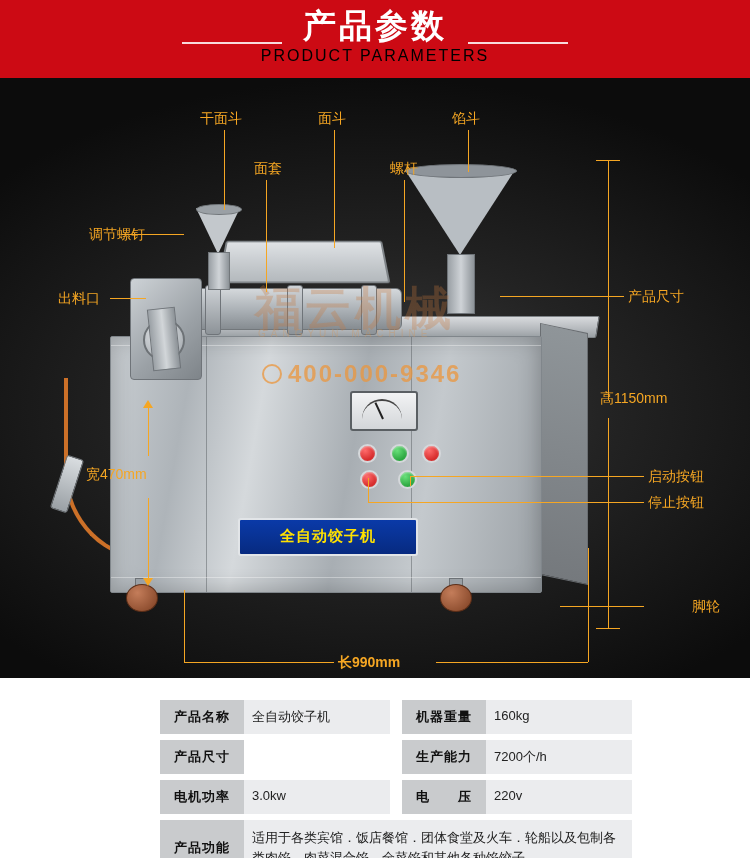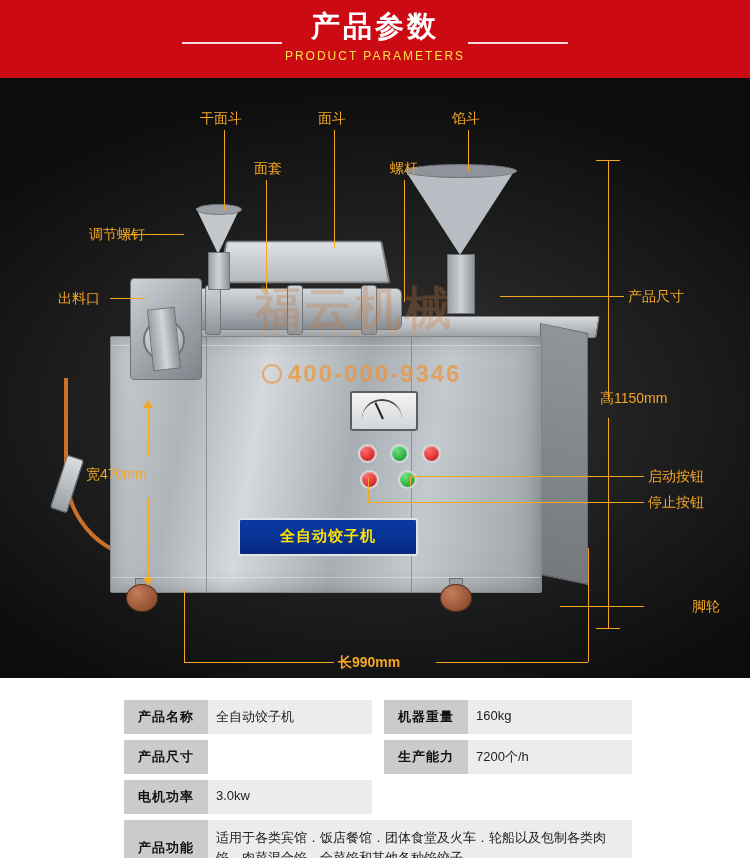--- a/index.html
+++ b/index.html
@@ -31,32 +31,32 @@
     position: absolute;
     left: 0; top: 0;
     width: 750px;
     height: 78px;
     text-align: center;
   }
   .header .title-cn {
     position: absolute;
     left: 0; right: 0;
     top: 6px;
-    font-size: 29px;
+    font-size: 33px;
     font-weight: bold;
     color: #ffffff;
     letter-spacing: 3px;
     line-height: 40px;
   }
   .header .title-en {
     position: absolute;
     left: 0; right: 0;
     top: 48px;
-    font-size: 12px;
-    color: #fde047;
+    font-size: 16px;
+    color: #000000;
     letter-spacing: 2px;
     line-height: 16px;
   }
   .hdr-line {
     position: absolute;
     top: 42px;
     height: 2px;
     background: #ffffff;
     opacity: 0.85;
   }
@@ -369,20 +369,21 @@
     left: 124px; top: 700px;
     width: 508px;
   }
   .spec-row {
     display: flex;
     margin-bottom: 6px;
   }
   .cellpair {
     display: flex;
     width: 248px;
+    margin-left: 36px;
   }
   .cellpair + .cellpair { margin-left: 12px; }
   .cell-k {
     width: 84px;
     background: #c9cbcd;
     color: #111;
     font-size: 13px;
     font-weight: bold;
     padding: 8px 6px;
     box-sizing: border-box;
@@ -555,20 +556,24 @@
         <div class="cell-k">生产能力</div>
         <div class="cell-v">7200个/h</div>
       </div>
     </div>
 
     <div class="spec-row">
       <div class="cellpair">
         <div class="cell-k">电机功率</div>
         <div class="cell-v">3.0kw</div>
       </div>
+      <div class="cellpair">
+        <div class="cell-k">电　　压</div>
+        <div class="cell-v">220v</div>
+      </div>
     </div>
 
     <div class="spec-row full">
       <div class="cellpair">
         <div class="cell-k" style="display:flex;align-items:center;justify-content:center;">产品功能</div>
         <div class="cell-v">适用于各类宾馆．饭店餐馆．团体食堂及火车．轮船以及包制各类肉馅，肉菜混合馅，全菜馅和其他各种馅饺子。</div>
       </div>
     </div>
 
   </div>

